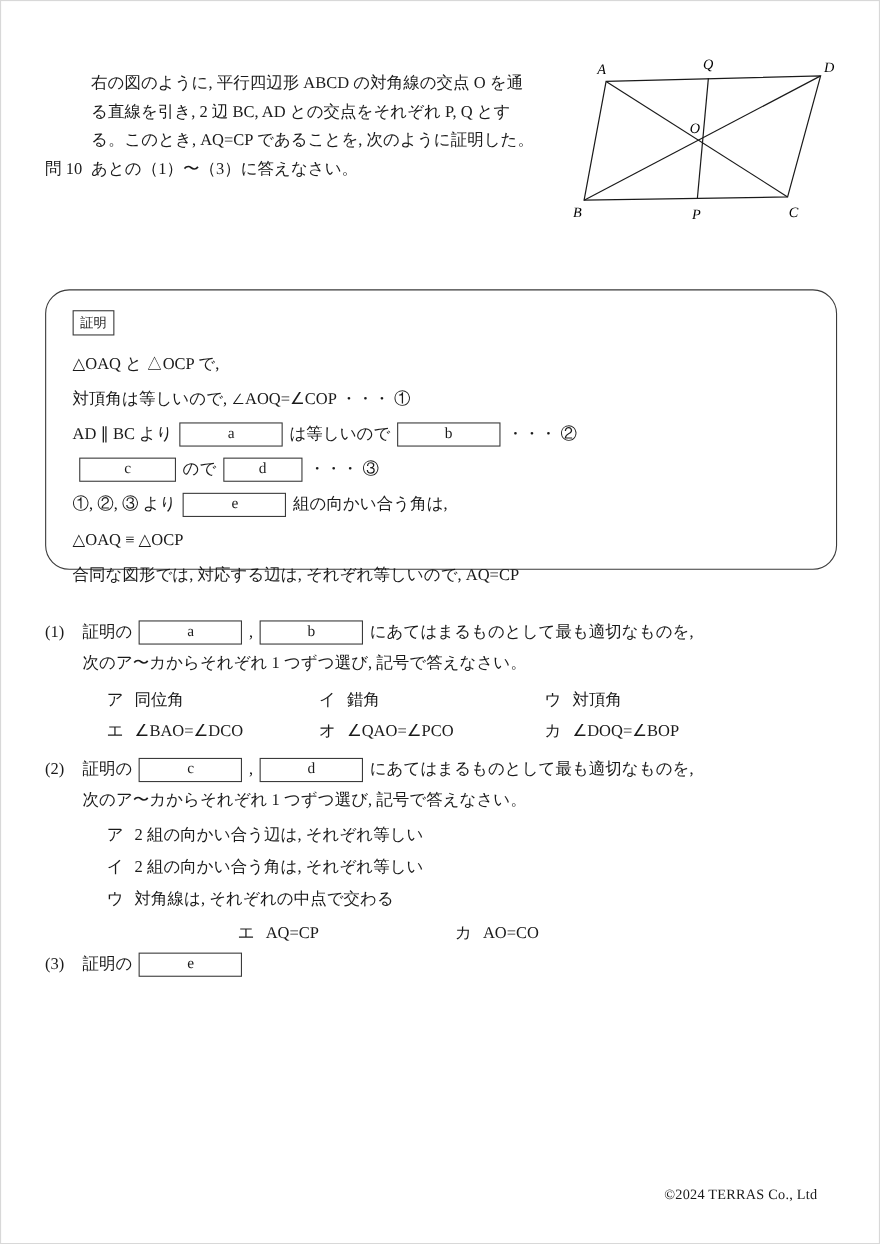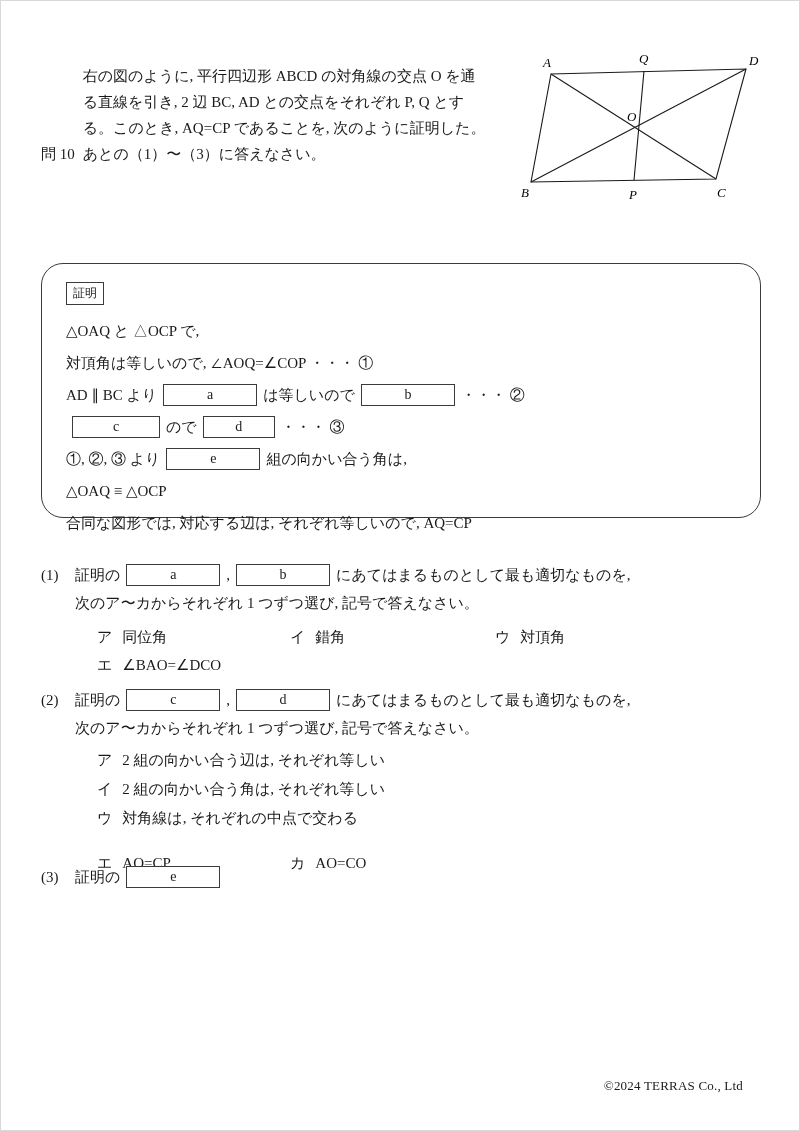--- a/index.html
+++ b/index.html
@@ -252,20 +252,26 @@
           <span class="mark">イ</span><span>錯角</span>
         </span>
         <span class="choice c-col3">
           <span class="mark">ウ</span><span>対頂角</span>
         </span>
       </div>
       <div class="choice-row">
         <span class="choice c-col1">
           <span class="mark">エ</span><span>∠BAO=∠DCO</span>
         </span>
+        <span class="choice c-col2">
+          <span class="mark">オ</span><span>∠QAO=∠PCO</span>
+        </span>
+        <span class="choice c-col3">
+          <span class="mark">カ</span><span>∠DOQ=∠BOP</span>
+        </span>
       </div>
     </div>
   </div>
 
   <div class="subq" style="top:685px;">
     <div class="head">
       <span class="sub-label">(2)</span>
       <span>証明の</span>
       <span class="blank w-long">c</span>
       <span>,</span>
@@ -283,21 +289,21 @@
         <span class="choice">
           <span class="mark">イ</span><span>2 組の向かい合う角は, それぞれ等しい</span>
         </span>
       </div>
       <div class="choice-row">
         <span class="choice">
           <span class="mark">ウ</span><span>対角線は, それぞれの中点で交わる</span>
         </span>
       </div>
     </div>
-    <div class="choices" style="margin-top:16px;">
+    <div class="choices" style="margin-top:2px;text-align:right;">
       <div class="choice-row">
         <span class="choice c-col1">
           <span class="mark">エ</span><span>AQ=CP</span>
         </span>
         <span class="choice c-col3">
           <span class="mark">カ</span><span>AO=CO</span>
         </span>
       </div>
     </div>
   </div>

